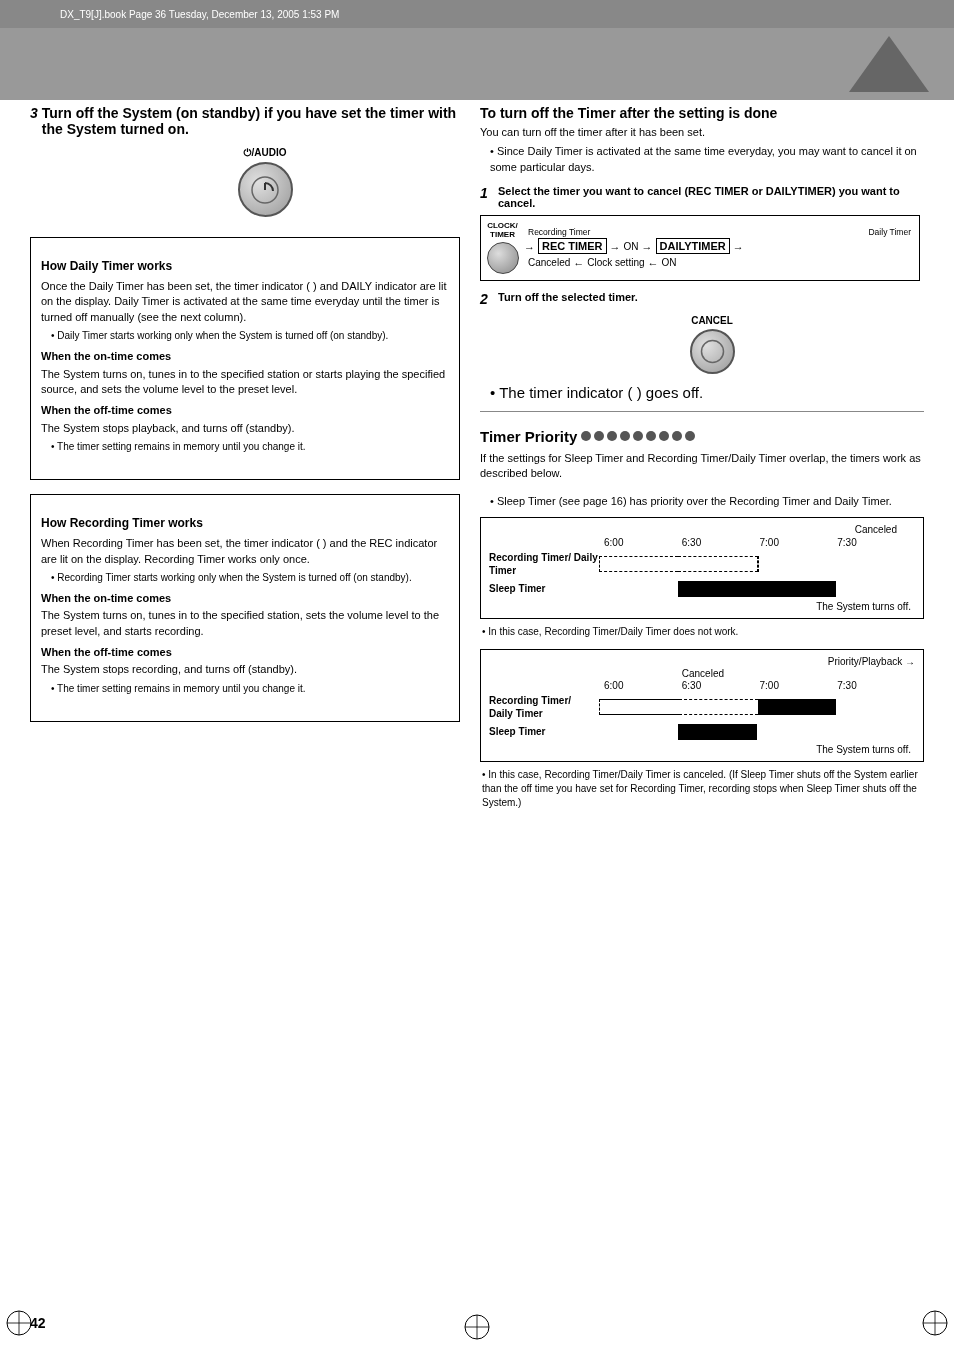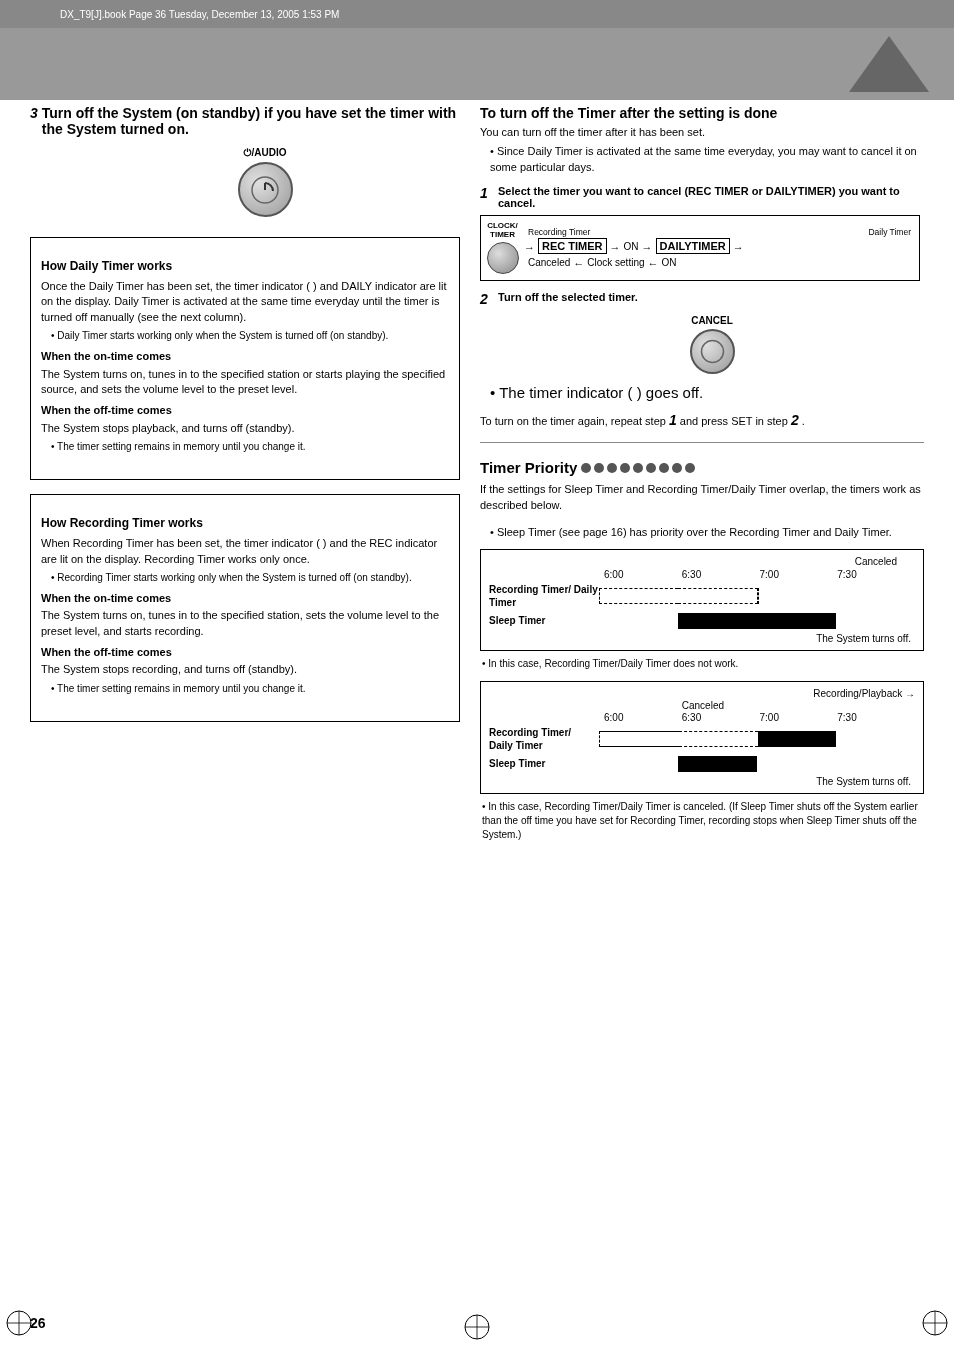--- a/index.html
+++ b/index.html
@@ -316,27 +316,20 @@
       <span style="font-size:10px;font-weight:bold;margin-bottom:3px;">CANCEL</span>
       <div class="round-button" style="width:45px;height:45px;">
         <svg width="25" height="25" viewBox="0 0 25 25">
           <circle cx="12.5" cy="12.5" r="11" fill="none" stroke="#666" stroke-width="1.5"></circle>
         </svg>
       </div>
     </div>
 
     <p style="font-size:15px;margin-bottom:8px;padding-left:10px;">• The timer indicator (    ) goes off.</p>
 
-    <p style="font-size:11px;margin-bottom:12px;">
-      <span>To turn on the timer again, repeat step</span>
-      <span style="font-size:14px;font-weight:bold;font-style:italic;">1</span>
-      <span>and press SET in step</span>
-      <span style="font-size:14px;font-weight:bold;font-style:italic;">2</span>
-      <span>.</span>
-    </p>
 
     <div class="divider-line"></div>
 
     <div class="timer-priority-section">
       <div class="timer-priority-title">
         <span style="font-size:15px;font-weight:bold;">Timer Priority</span>
         <div class="priority-dots">
           <div class="priority-dot"></div>
           <div class="priority-dot"></div>
           <div class="priority-dot"></div>
@@ -394,21 +387,21 @@
 
         <div style="display:flex;justify-content:flex-end;font-size:10px;margin-right:4px;">
           <span>The System turns off.</span>
         </div>
       </div>
       <p style="font-size:10px;margin-bottom:10px;padding-left:2px;">• <span>In this case, Recording Timer/Daily Timer does not work.</span></p>
 
       <div style="border:1.5px solid #000;padding:6px 8px;margin-bottom:6px;font-size:10px;">
 
         <div style="display:flex;justify-content:flex-end;margin-bottom:1px;font-size:10px;">
-          <span>Recording/Playback →</span>
+          <span>Priority/Playback →</span>
         </div>
 
         <div style="display:flex;margin-left:115px;margin-bottom:1px;font-size:10px;">
           <span style="flex:1;"></span>
           <span style="flex:1;">Canceled</span>
           <span style="flex:1;"></span>
           <span style="flex:1;"></span>
         </div>
 
         <div style="display:flex;margin-left:115px;margin-bottom:3px;">
@@ -442,21 +435,21 @@
         </div>
       </div>
       <p style="font-size:10px;padding-left:2px;">• <span>In this case, Recording Timer/Daily Timer is canceled. (If Sleep Timer shuts off the System earlier than the off time you have set for Recording Timer, recording stops when Sleep Timer shuts off the System.)</span></p>
 
     </div>
 
   </div>
 
 </div>
 
-<div class="page-number">26</div>
+<div class="page-number">42</div>
 
 <div style="position:absolute;bottom:10px;left:4px;">
   <svg width="30" height="30" viewBox="0 0 30 30">
     <circle cx="15" cy="15" r="12" fill="none" stroke="#000" stroke-width="1"></circle>
     <line x1="15" y1="3" x2="15" y2="27" stroke="#000" stroke-width="0.8"></line>
     <line x1="3" y1="15" x2="27" y2="15" stroke="#000" stroke-width="0.8"></line>
   </svg>
 </div>
 <div style="position:absolute;bottom:10px;right:4px;">
   <svg width="30" height="30" viewBox="0 0 30 30">

